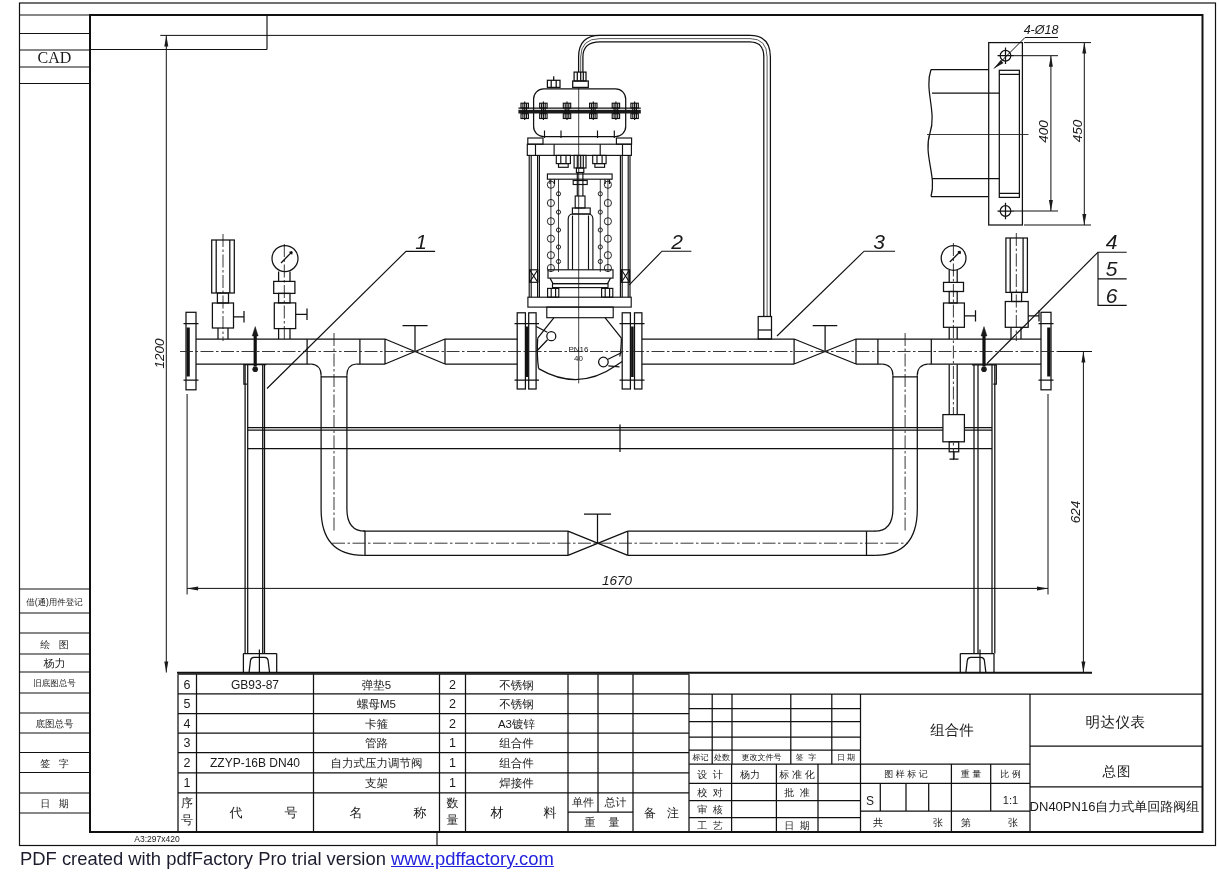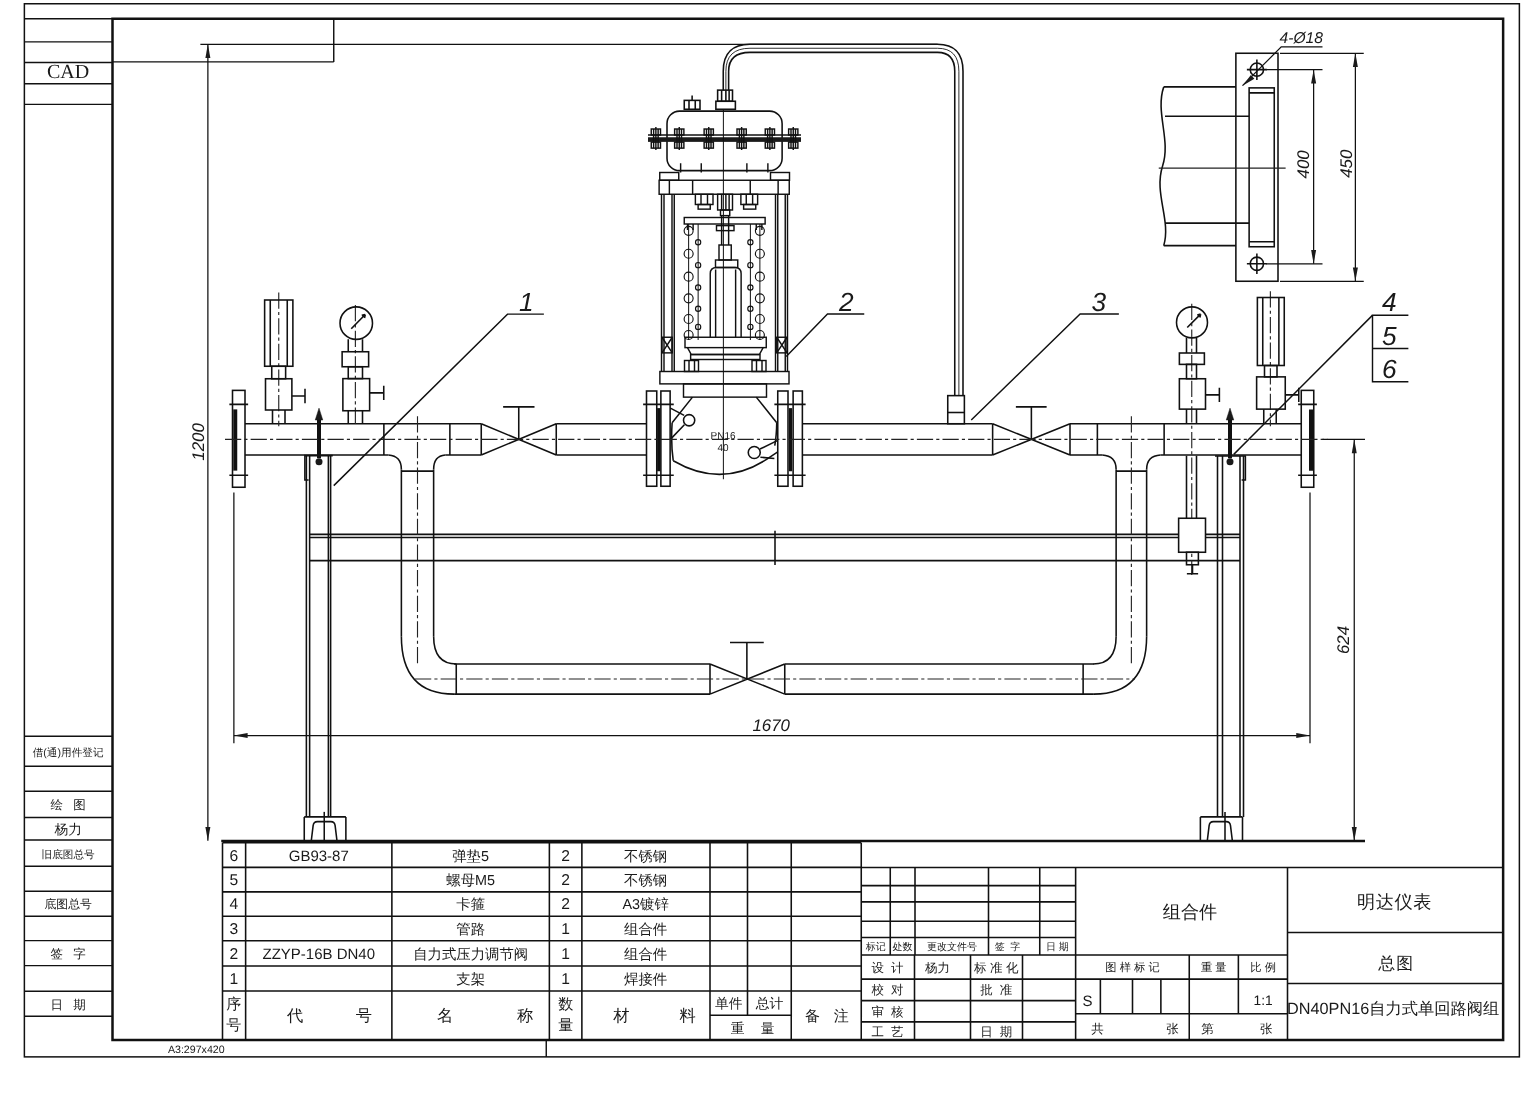--- a/index.html
+++ b/index.html
@@ -431,13 +431,14 @@
 </g>
 <g font-size="21" text-anchor="middle" class="it">
 <text x="421" y="248.5">1</text>
 <text x="677" y="248.5">2</text>
 <text x="879" y="248.5">3</text>
 <text x="1111.5" y="249">4</text>
 <text x="1111.5" y="276">5</text>
 <text x="1111.5" y="302.5">6</text>
 </g>
 </svg>
+<div style="position:absolute;left:20px;top:848px;font-family:'Liberation Sans',sans-serif;font-size:18.4px;color:#1c1c2e;white-space:nowrap;">PDF created with pdfFactory Pro trial version <span style="color:#2222dd;text-decoration:underline;">www.pdffactory.com</span></div>
 </div>
 
 </body></html>

